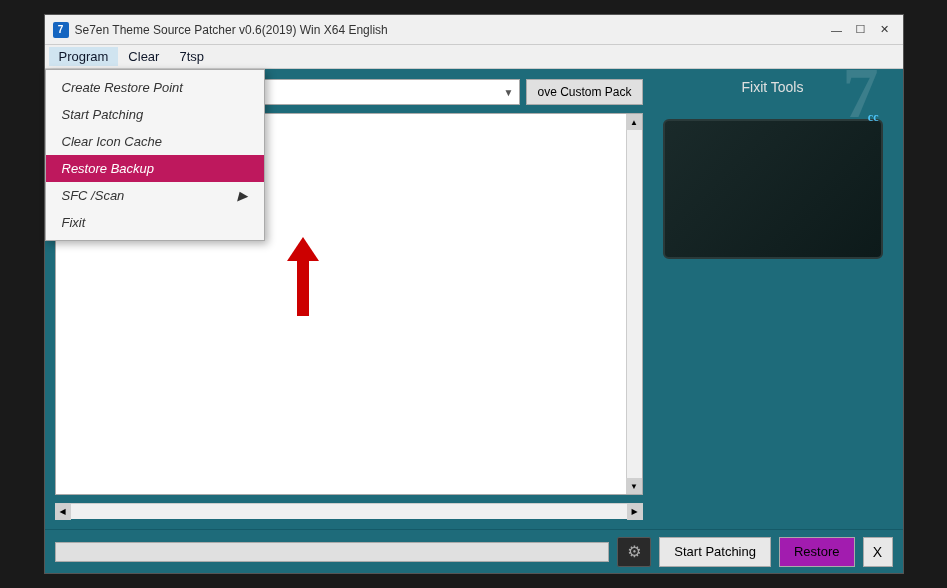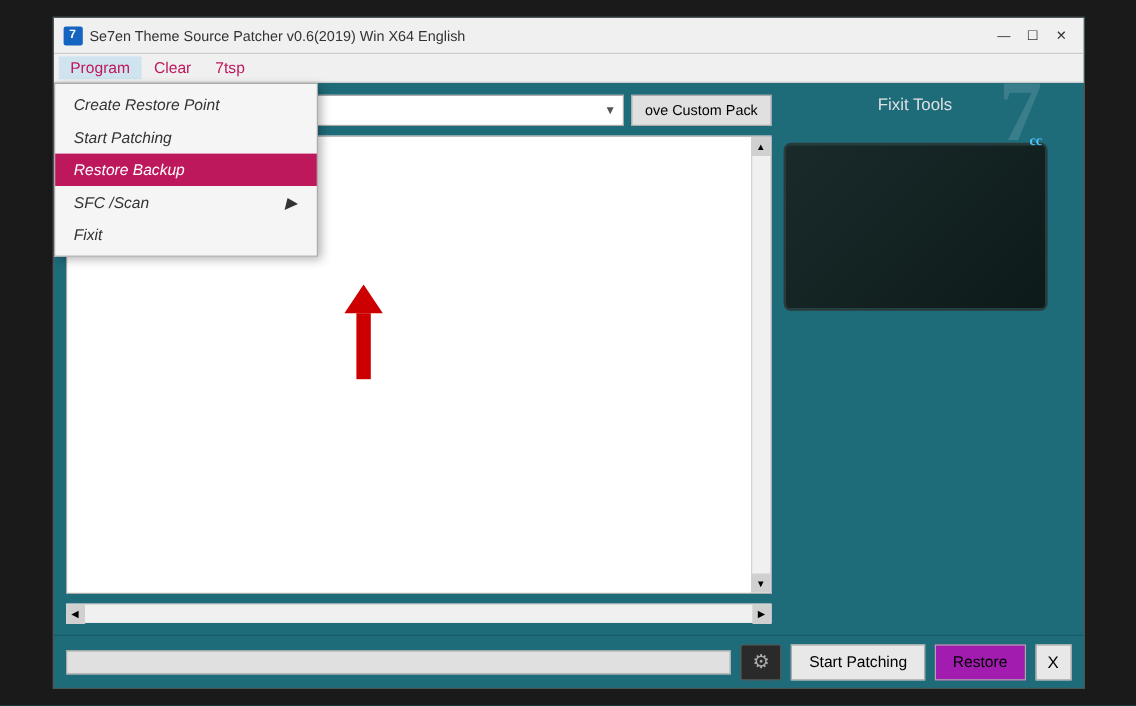--- a/index.html
+++ b/index.html
@@ -75,21 +75,21 @@
       display: flex;
       align-items: center;
       padding: 0 4px;
       border-bottom: 1px solid #ccc;
       position: relative;
     }
     .menu-item {
       padding: 2px 10px;
       cursor: pointer;
       font-size: 13px;
-      color: #be185d;
+      color: #0f172a;
       position: relative;
     }
     .menu-item:hover, .menu-item.active { background: #d0e4f0; }
 
     .menu-dropdown {
       position: absolute;
       top: 24px;
       left: 0;
       background: #f5f5f5;
       border: 1px solid #aaa;
@@ -226,21 +226,21 @@
       flex: 1;
       height: 100%;
       background: #f0f0f0;
     }
 
     .right-panel {
       width: 240px;
       display: flex;
       flex-direction: column;
       gap: 20px;
-      align-items: flex-start;
+      align-items: center;
     }
 
     .preview-box {
       width: 220px;
       height: 155px;
       background: linear-gradient(135deg, #2a2a2a 0%, #1a1a1a 50%, #2a2a2a 100%);
       border: 2px solid #3a3a3a;
       border-radius: 6px;
       display: flex;
       align-items: center;
@@ -375,20 +375,23 @@
     <div class="menu-item active">Program</div>
     <div class="menu-item">Clear</div>
     <div class="menu-item">7tsp</div>
 
     <div class="menu-dropdown">
       <div class="menu-dd-item">
         <span>Create Restore Point</span>
       </div>
       <div class="menu-dd-item">
         <span>Start Patching</span>
+      </div>
+      <div class="menu-dd-item">
+        <span>Clear Icon Cache</span>
       </div>
       <div class="menu-dd-item highlighted">
         <span>Restore Backup</span>
       </div>
       <div class="menu-dd-item">
         <span>SFC /Scan</span>
         <span>▶</span>
       </div>
       <div class="menu-dd-item">
         <span>Fixit</span>

